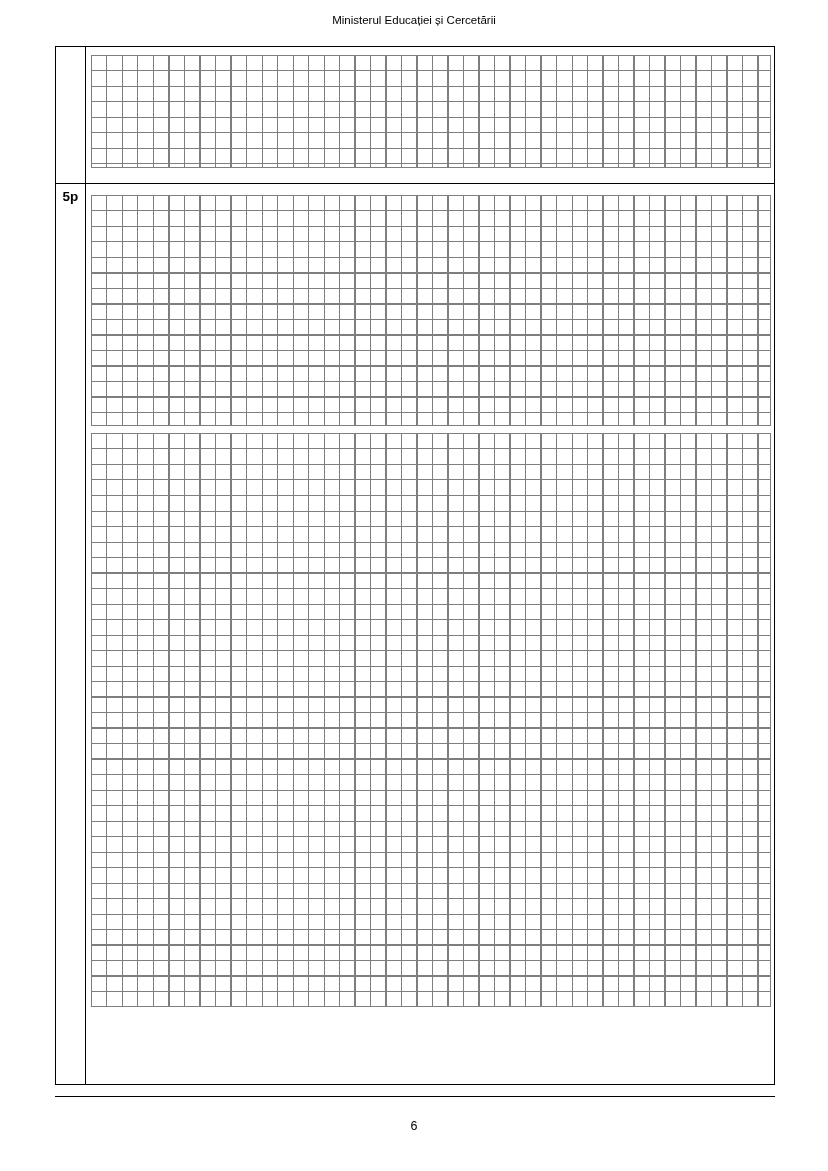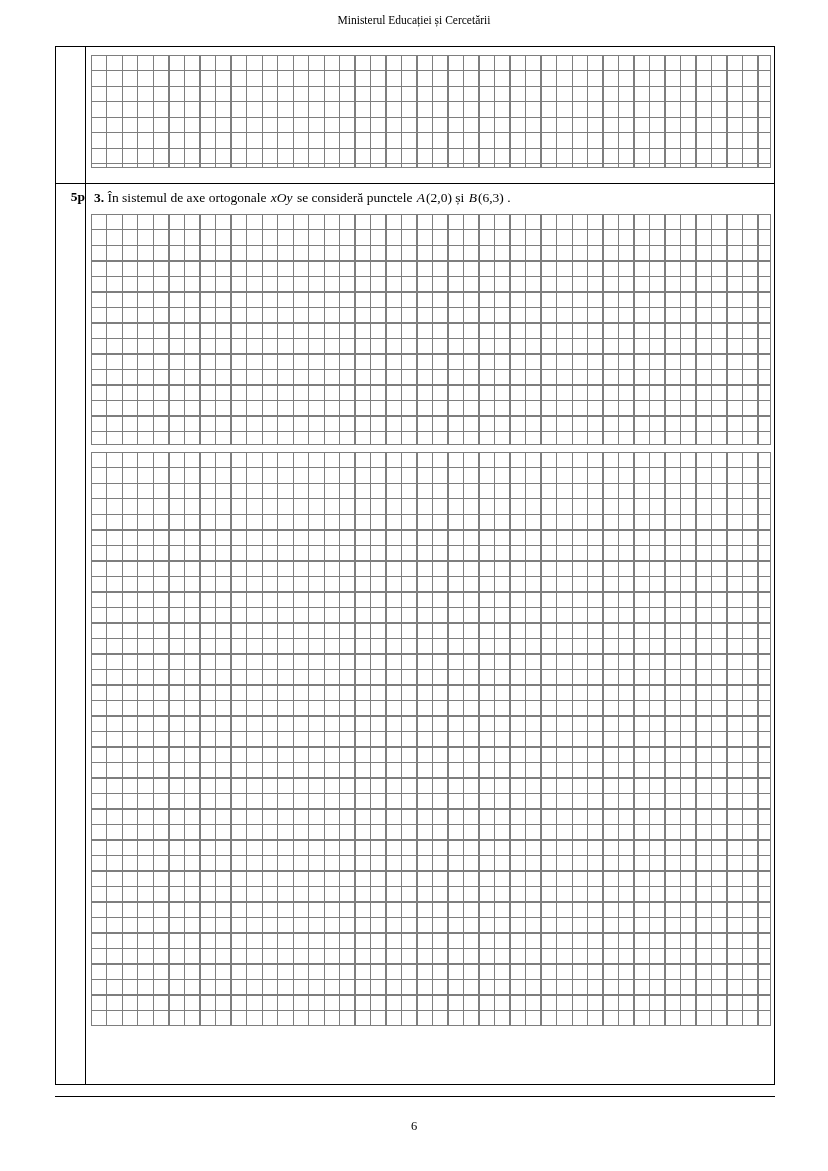--- a/index.html
+++ b/index.html
@@ -3,21 +3,21 @@
 <meta charset="utf-8">
 <style>
   * { box-sizing: border-box; margin: 0; padding: 0; }
   html, body { background: #ffffff; }
   .page {
     position: relative;
     width: 828px;
     height: 1171px;
     background: #ffffff;
     color: #000000;
-    font-family: Liberation Serif, serif;
+    font-family: Liberation Sans, sans-serif;
     overflow: hidden;
   }
   .doc-header {
     position: absolute;
     top: 13px;
     left: 0;
     width: 100%;
     text-align: center;
     font-size: 11.5px;
     line-height: 1.3;
@@ -35,21 +35,21 @@
   }
   .t-row { display: flex; }
   .t-row-1 { height: 137px; border-bottom: 1.5px solid #000; }
   .t-row-2 { flex: 1; }
   .score-cell {
     width: 30px;
     border-right: 1.5px solid #000;
     font-weight: bold;
     font-size: 13.5px;
     padding-top: 5px;
-    text-align: right;
+    text-align: center;
     flex: 0 0 30px;
   }
   .content-cell { flex: 1; position: relative; overflow: hidden; }
   .grid {
     background-color: #fff;
     background-image:
       repeating-linear-gradient(to right, #7e7e7e 0 1px, transparent 1px 15.5px),
       repeating-linear-gradient(to bottom, #7e7e7e 0 1px, transparent 1px 15.5px);
     border-right: 1px solid #7e7e7e;
     border-bottom: 1px solid #7e7e7e;
@@ -108,21 +108,20 @@
       <div class="score-cell"></div>
       <div class="content-cell">
         <div class="grid grid-top"></div>
       </div>
     </div>
 
     <div class="t-row t-row-2">
       <div class="score-cell"><span>5p</span></div>
       <div class="content-cell">
 
-        <p class="text-line"><span class="bold">3.</span> <span>În sistemul de axe ortogonale</span> <span class="mvar">xOy</span> <span>se consideră punctele</span> <span class="mvar">A</span><span>(2,0)</span> <span>și</span> <span class="mvar">B</span><span>(6,3)</span> <span>.</span></p>
 
 
         <div class="grid grid-a"></div>
 
 
         <div class="grid grid-b"></div>
 
       </div>
     </div>
 

